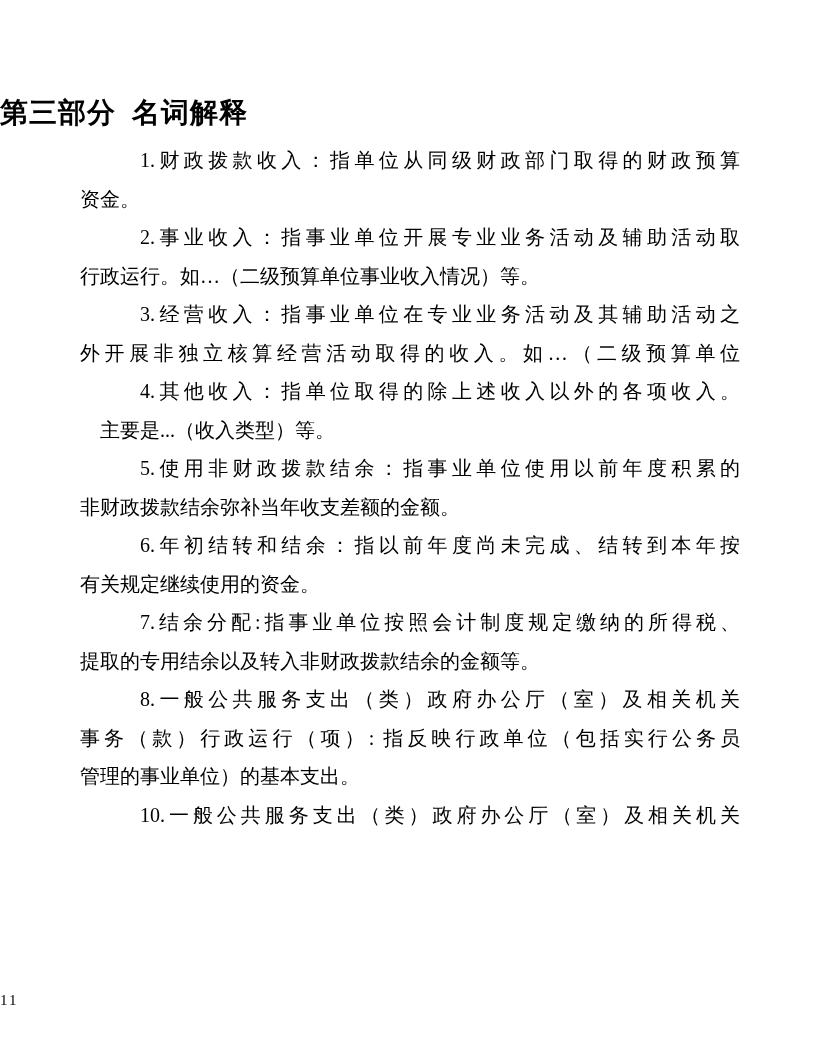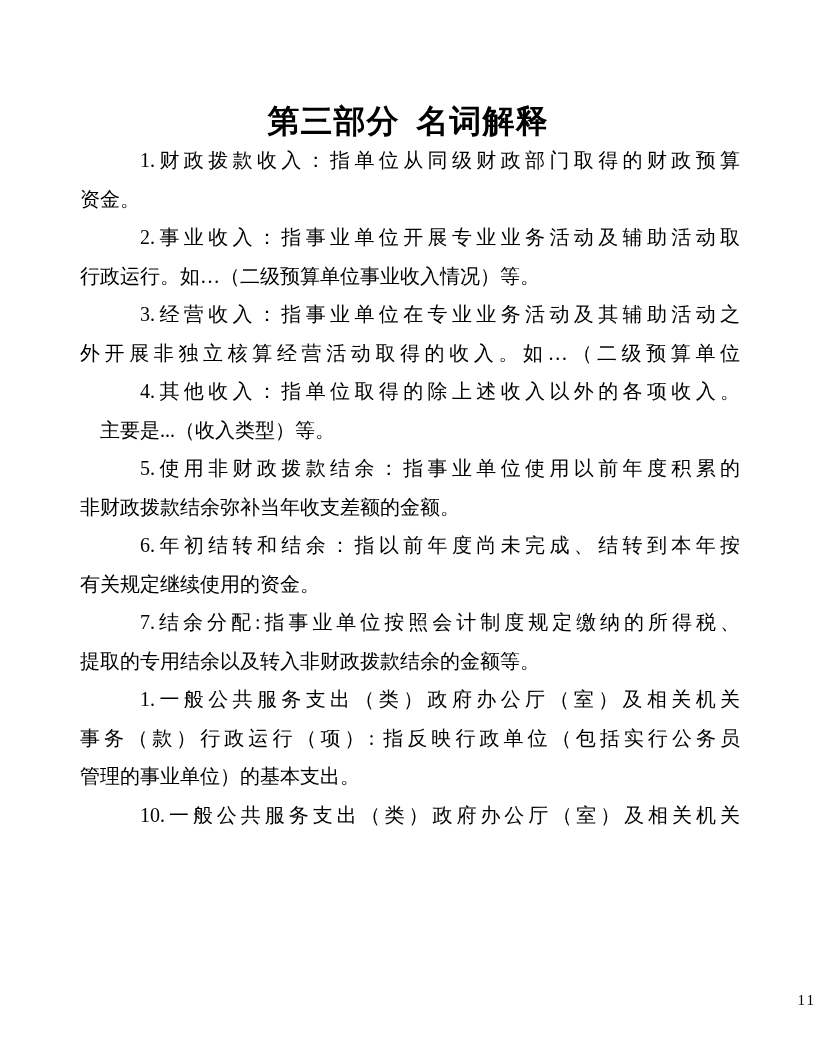--- a/index.html
+++ b/index.html
@@ -12,26 +12,26 @@
     width: 816px;
     height: 1056px;
     background: #ffffff;
     color: #000000;
     font-family: "Liberation Serif", "DejaVu Serif", serif;
     overflow: hidden;
     box-sizing: border-box;
   }
   .doc-title {
     position: absolute;
-    top: 100px;
+    top: 92px;
     left: 0;
     right: 0;
     margin: 0;
-    text-align: center;
-    font-size: 32px;
+    text-align: left;
+    font-size: 28px;
     line-height: 42px;
     font-weight: bold;
     letter-spacing: 1px;
     word-spacing: 8px;
   }
   .doc-body {
     position: absolute;
     top: 141px;
     left: 80px;
     width: 660px;
@@ -50,21 +50,21 @@
   .line.fill {
     text-align: justify;
     text-align-last: justify;
     text-justify: inter-character;
   }
   .page-number {
     position: absolute;
     top: 991px;
     left: 0;
     right: 0;
-    text-align: right;
+    text-align: left;
     font-size: 15px;
     line-height: 18px;
     letter-spacing: 2px;
   }
 </style>
 </head>
 <body>
 
 <div class="page">
   <h1 class="doc-title">第三部分 名词解释</h1>
@@ -92,21 +92,21 @@
       </div>
       <div class="paragraph">
         <div class="line first fill">6.年初结转和结余：指以前年度尚未完成、结转到本年按</div>
         <div class="line">有关规定继续使用的资金。</div>
       </div>
       <div class="paragraph">
         <div class="line first fill">7.结余分配:指事业单位按照会计制度规定缴纳的所得税、</div>
         <div class="line">提取的专用结余以及转入非财政拨款结余的金额等。</div>
       </div>
       <div class="paragraph">
-        <div class="line first fill">1.一般公共服务支出（类）政府办公厅（室）及相关机关</div>
+        <div class="line first fill">8.一般公共服务支出（类）政府办公厅（室）及相关机关</div>
         <div class="line fill">事务（款）行政运行（项）: 指反映行政单位（包括实行公务员</div>
         <div class="line">管理的事业单位）的基本支出。</div>
       </div>
       <div class="paragraph">
         <div class="line first fill">10.一般公共服务支出（类）政府办公厅（室）及相关机关</div>
       </div>
     </div>
 
   <div class="page-number">11</div>
 </div>

